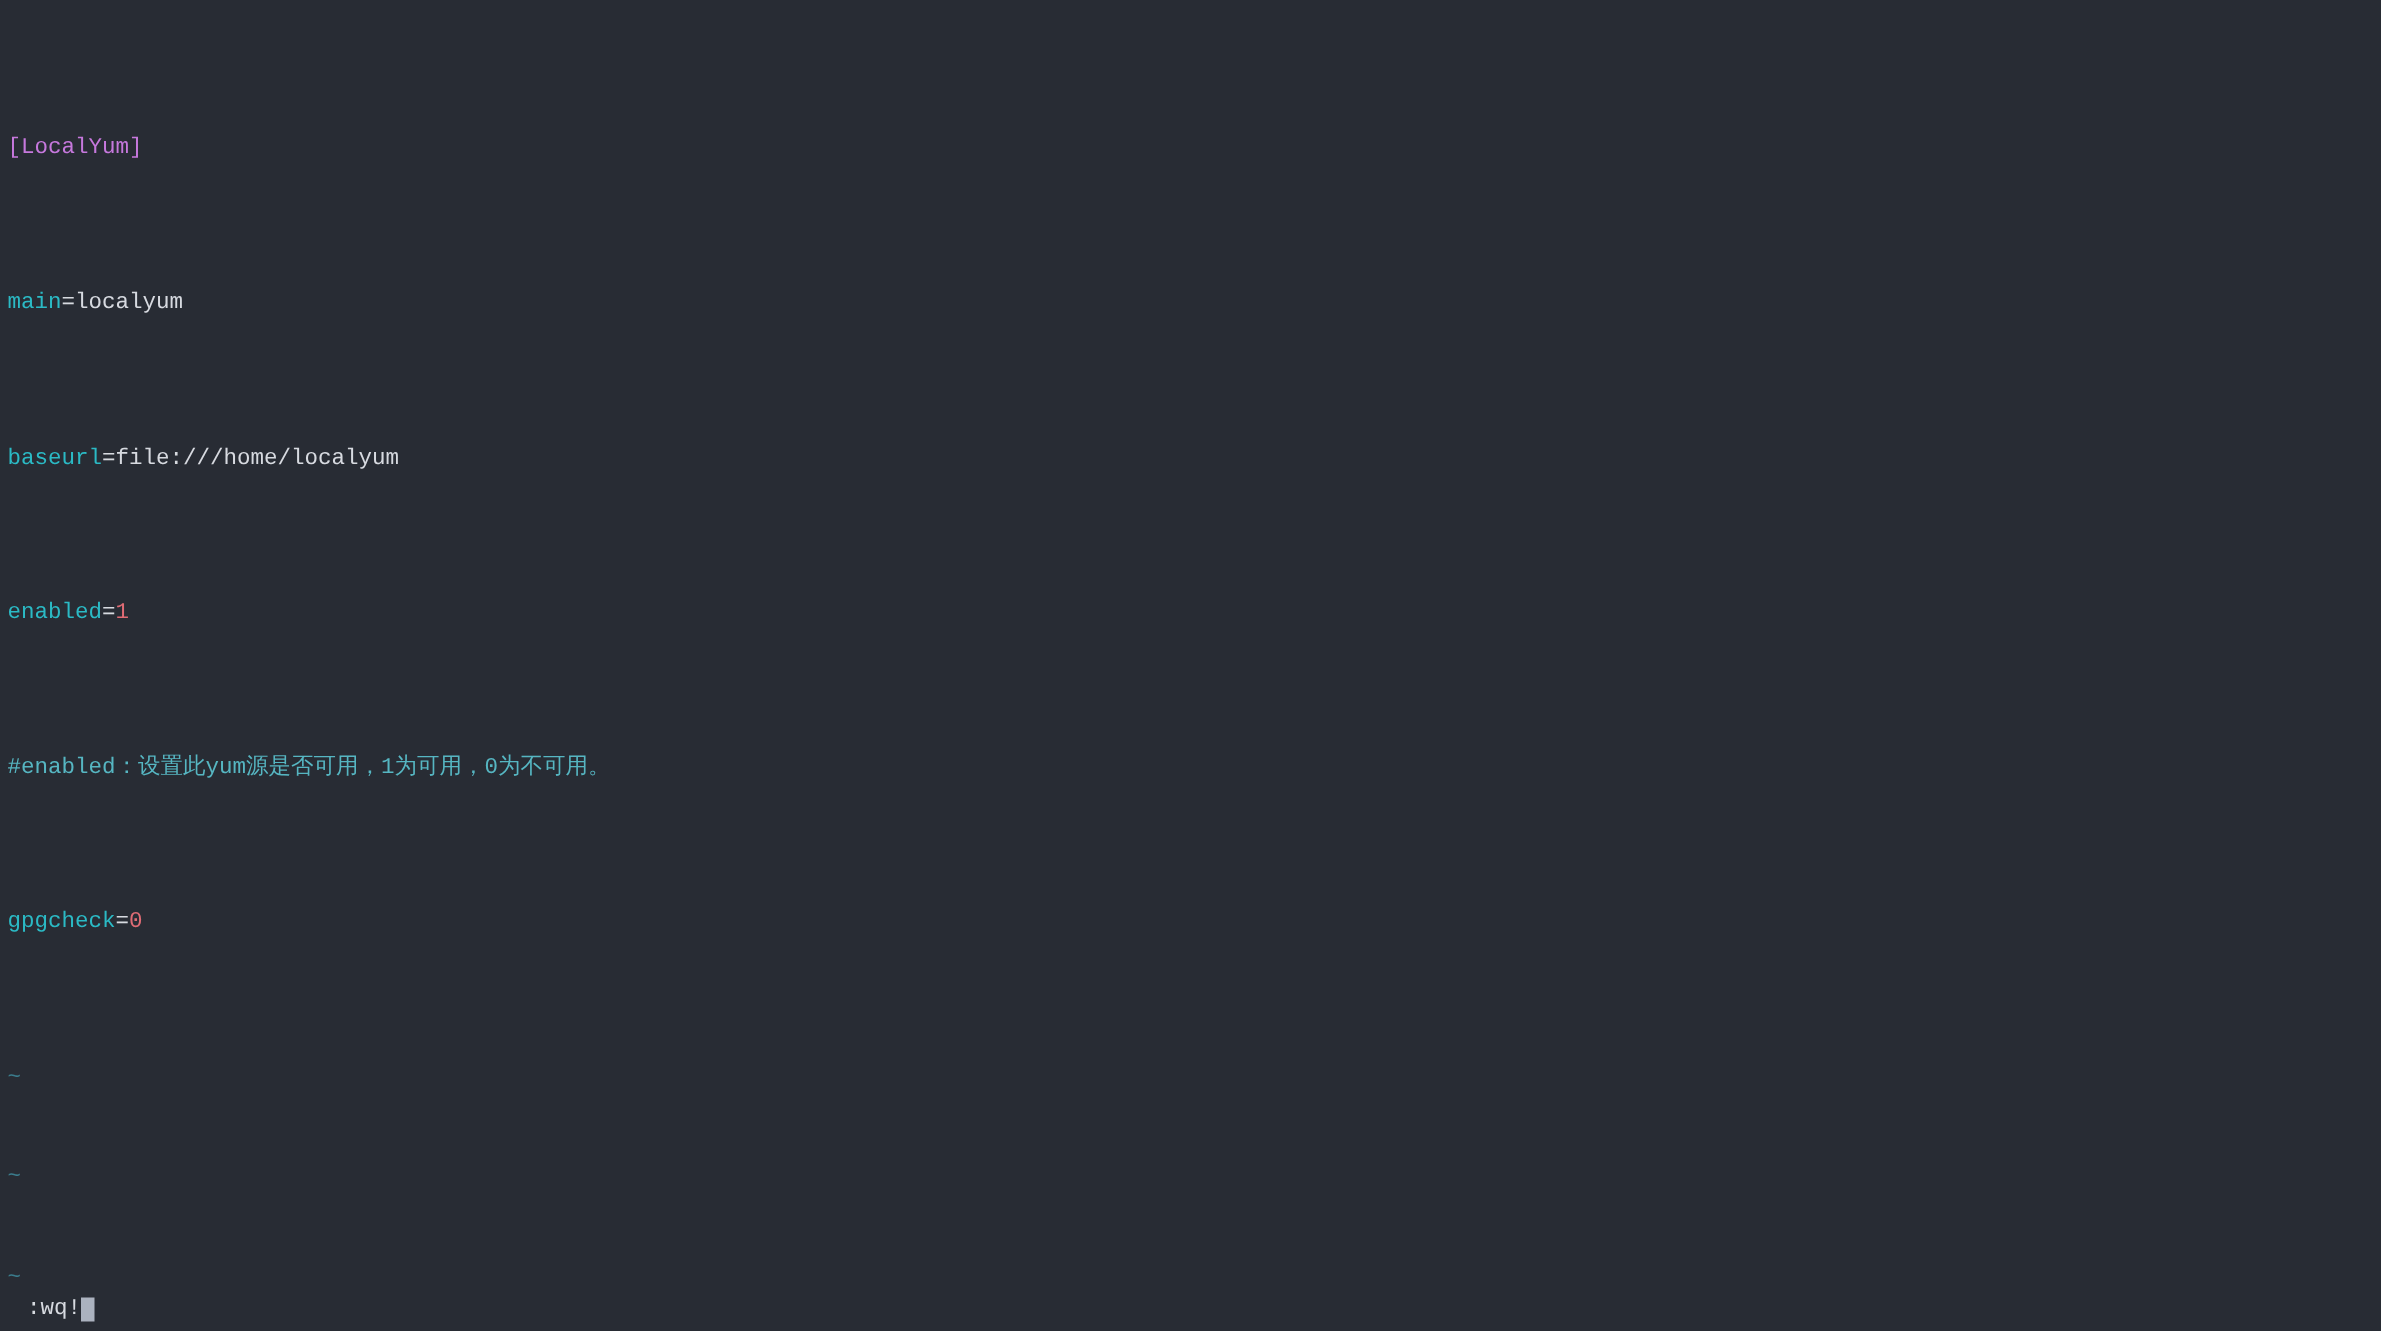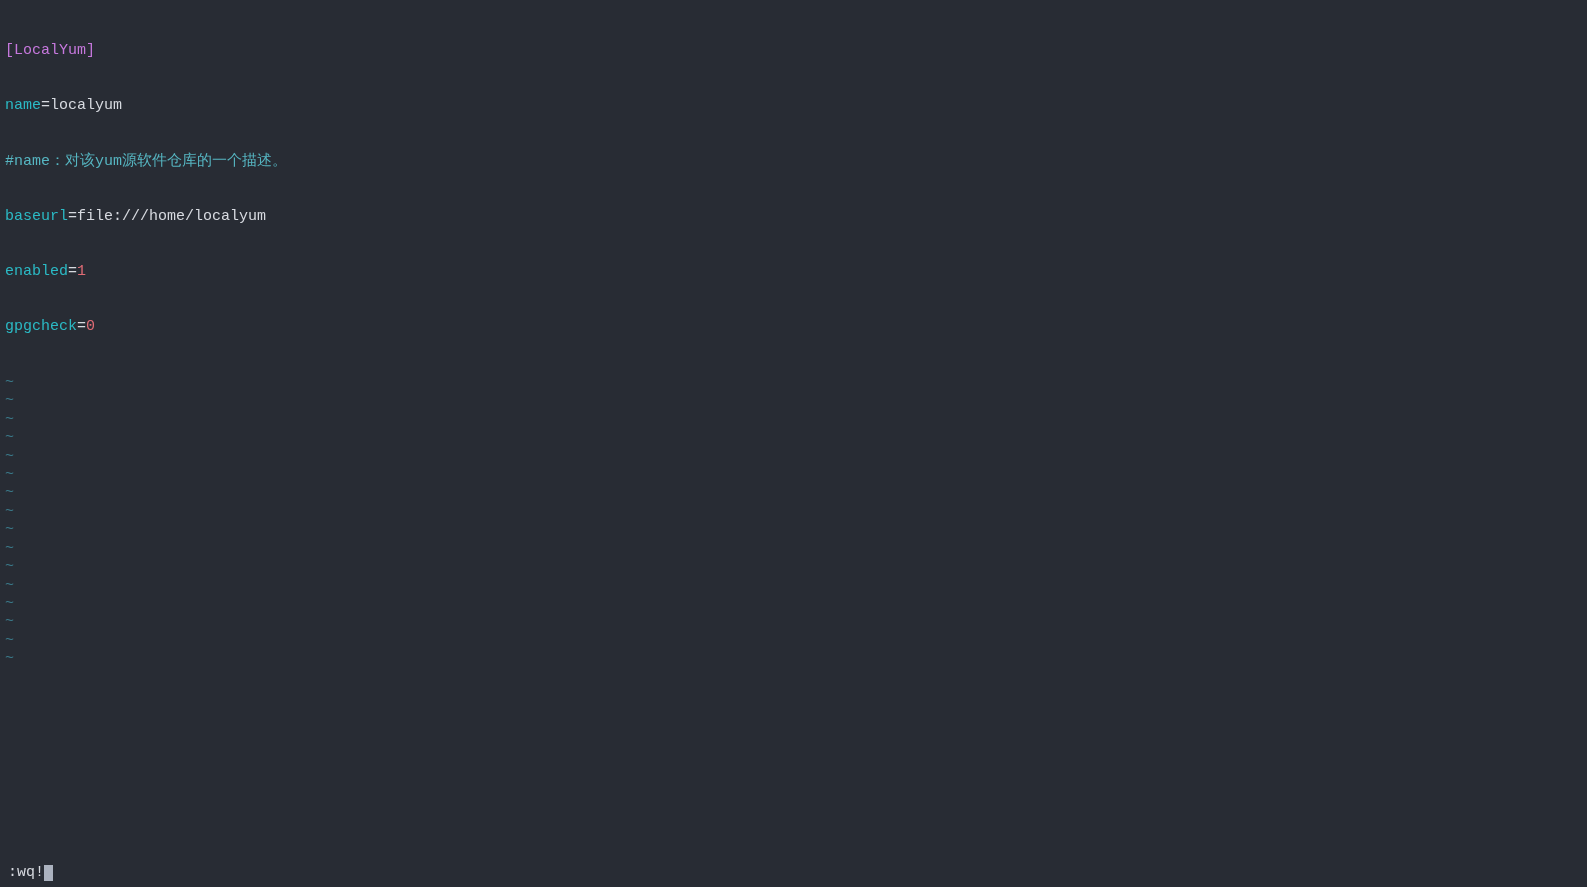--- a/index.html
+++ b/index.html
@@ -18,47 +18,48 @@
       overflow: hidden;
       position: relative;
     }
     .editor {
       padding: 5px 5px 0 5px;
       white-space: pre;
     }
     .line {
       display: block;
       min-height: 18.4px;
+      margin-top: 48px;
     }
     .magenta { color: #c678dd; }
     .cyan { color: #56b6c2; }
     .white { color: #d7dae0; }
     .red { color: #e06c75; }
     .teal-key { color: #2bbac5; }
     .tilde { color: #3b7c8c; }
     .command-line {
       position: absolute;
       bottom: 5px;
-      left: 8px;
+      left: 18px;
       color: #d7dae0;
     }
     .cursor {
       display: inline-block;
       width: 9px;
       height: 16px;
       background-color: #abb2bf;
       vertical-align: text-bottom;
     }
   </style>
 </head>
 <body>
 
 <div class="editor">
   <span class="line"><span class="magenta">[LocalYum]</span></span>
-  <span class="line"><span class="teal-key">name</span><span class="white">=</span><span class="white">localyum</span></span>
-  <span class="line"><span class="cyan">#name：对该yum源软件仓库的一个描述。</span></span>
+  <span class="line"><span class="teal-key">main</span><span class="white">=</span><span class="white">localyum</span></span>
   <span class="line"><span class="teal-key">baseurl</span><span class="white">=</span><span class="white">file:///home/localyum</span></span>
   <span class="line"><span class="teal-key">enabled</span><span class="white">=</span><span class="red">1</span></span>
+  <span class="line"><span class="cyan">#enabled：设置此yum源是否可用，1为可用，0为不可用。</span></span>
   <span class="line"><span class="teal-key">gpgcheck</span><span class="white">=</span><span class="red">0</span></span>
   <div id="tilde-container"><span class="line tilde">~</span><span class="line tilde">~</span><span class="line tilde">~</span><span class="line tilde">~</span><span class="line tilde">~</span><span class="line tilde">~</span><span class="line tilde">~</span><span class="line tilde">~</span><span class="line tilde">~</span><span class="line tilde">~</span><span class="line tilde">~</span><span class="line tilde">~</span><span class="line tilde">~</span><span class="line tilde">~</span><span class="line tilde">~</span><span class="line tilde">~</span></div>
 </div>
 
 <div class="command-line"><span>:wq!</span><span class="cursor"></span></div>
 
 </body></html>

